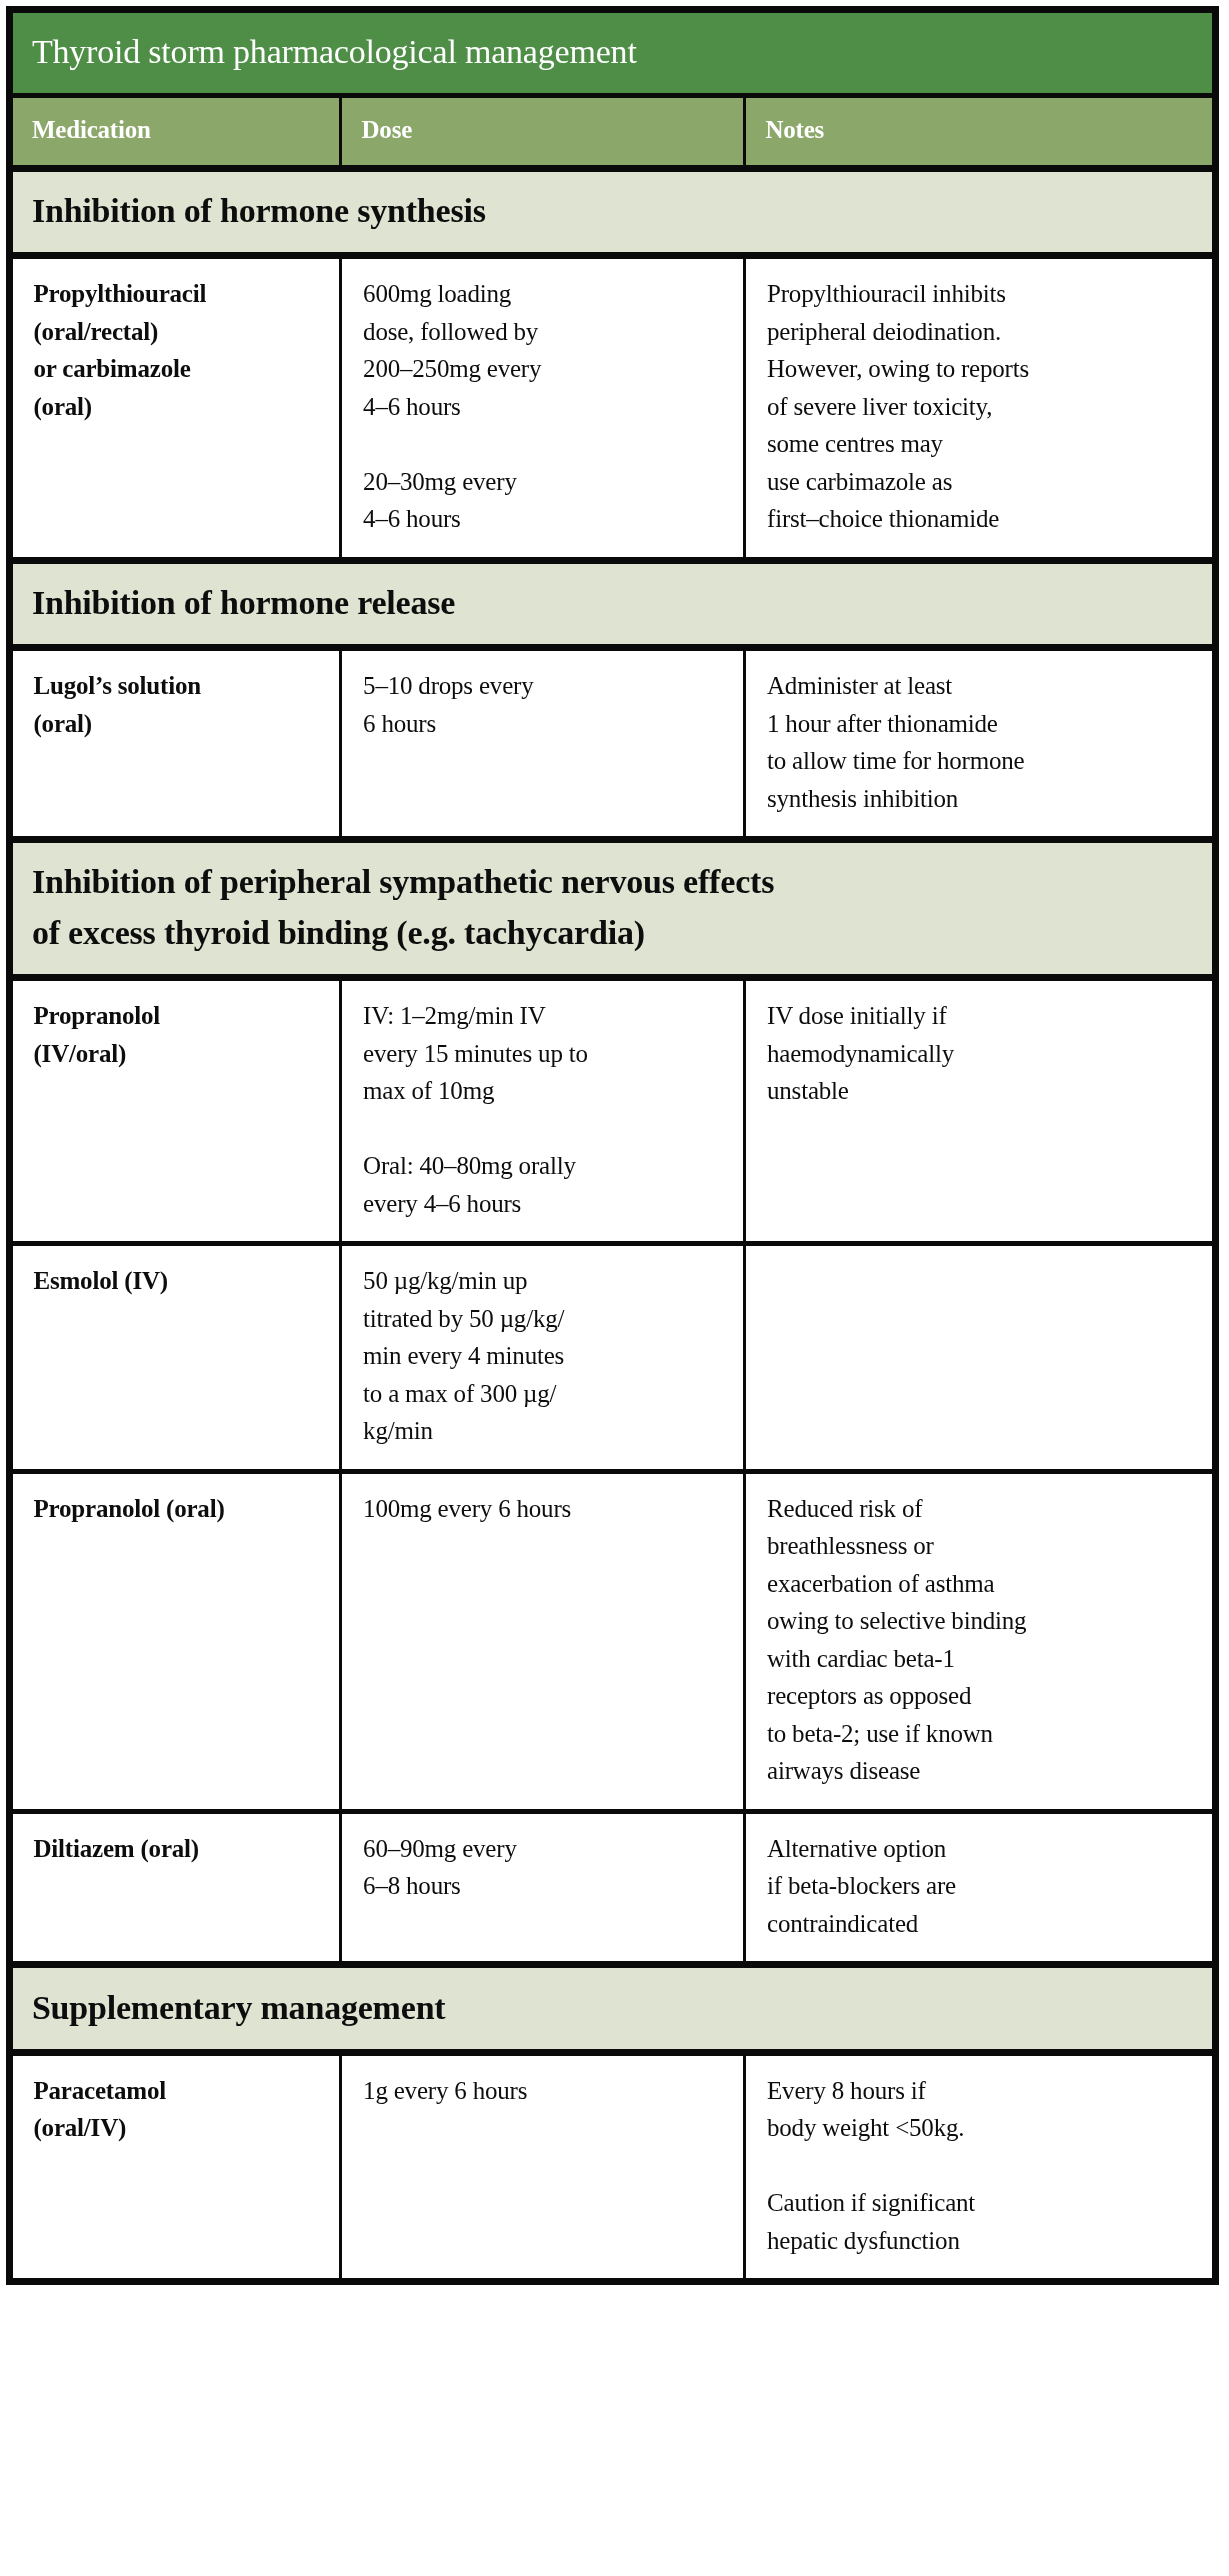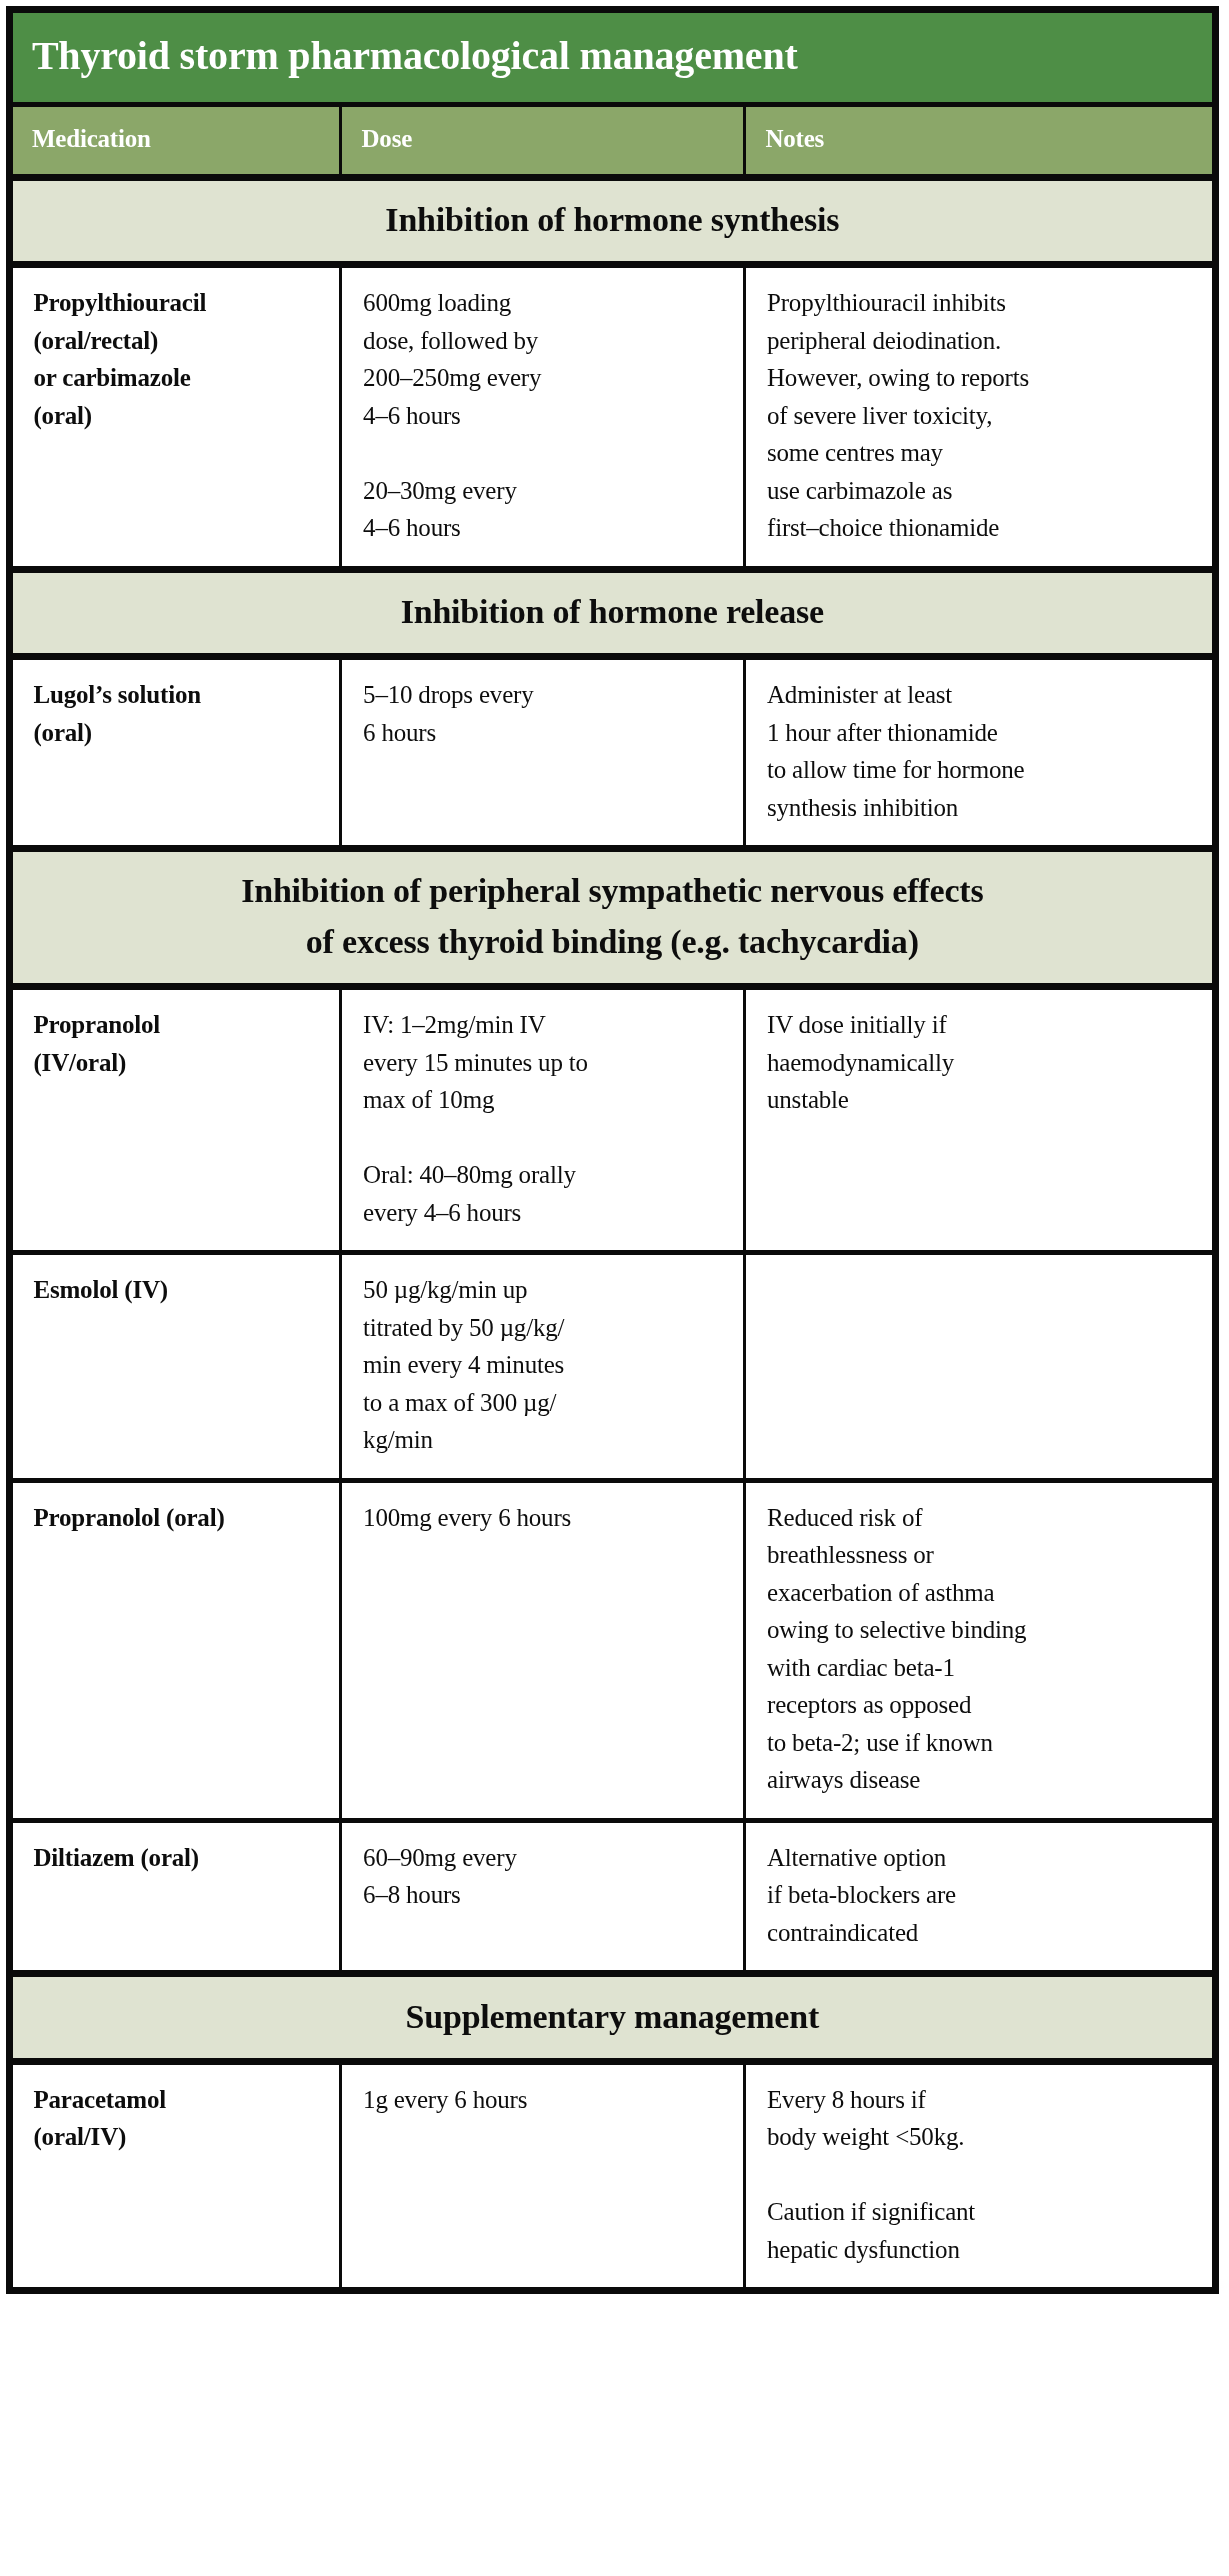--- a/index.html
+++ b/index.html
@@ -47,42 +47,41 @@
     white-space: pre-line;
     overflow: hidden;
   }
   tr.data-row > td {
     border-top-width: 5.2px;
     border-bottom-width: 5.2px;
   }
   td.title-cell {
     background: var(--title_bg);
     color: var(--title_text);
-    font-weight: bold;
-    font-size: 40px;
+    font-weight: normal;
+    font-size: 34px;
     padding: 13.3px 19px 16px 19px;
     border-bottom-width: 5.9px;
   }
   tr.header-row td {
     background: var(--header_bg);
     color: var(--header_text);
     font-weight: bold;
     font-size: 25px;
     padding: 13.3px 19px 16px 19px;
     border-bottom-width: 5.9px;
   }
   td.band-cell {
     background: var(--band_bg);
     color: var(--band_text);
     font-weight: bold;
     font-size: 34px;
     border-top-width: 7.4px;
     border-bottom-width: 7.4px;
     padding: 13.3px 19px 16px 19px;
-    text-align: center;
   }
   td.med-cell {
     font-weight: bold;
   }
 </style>
 </head>
 <body>
 
 <div class="page">
   <table class="med-table">

